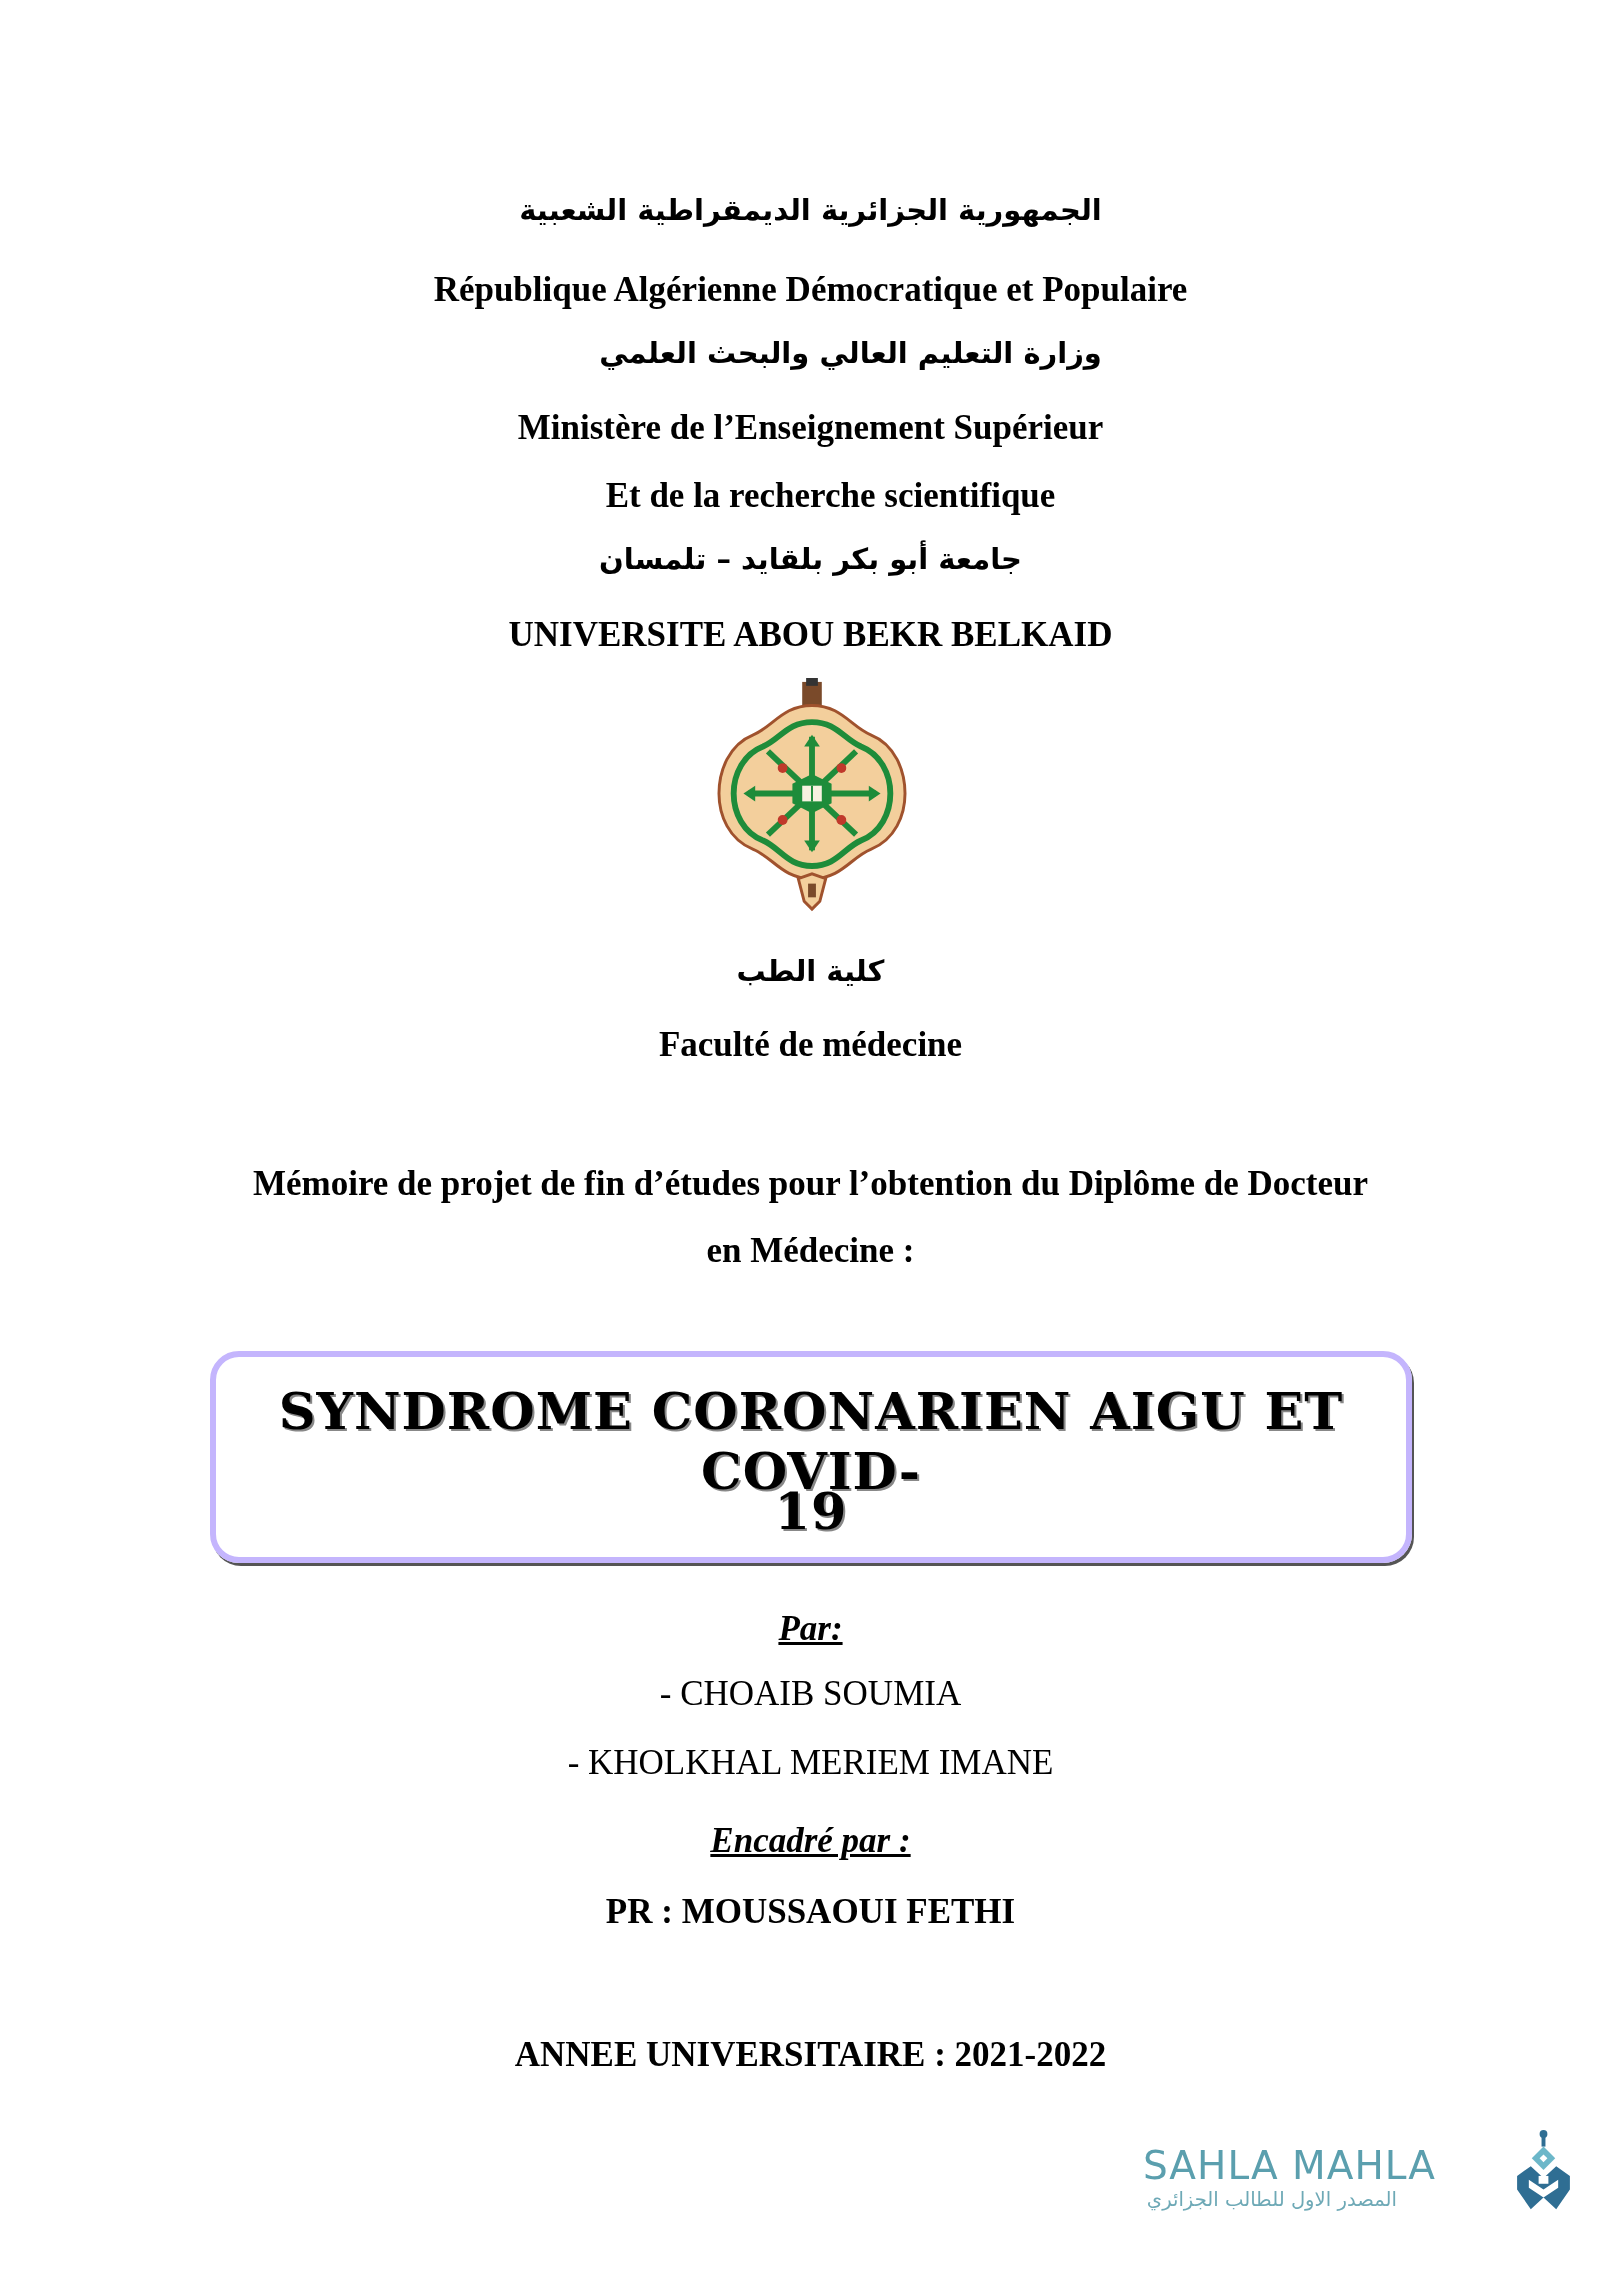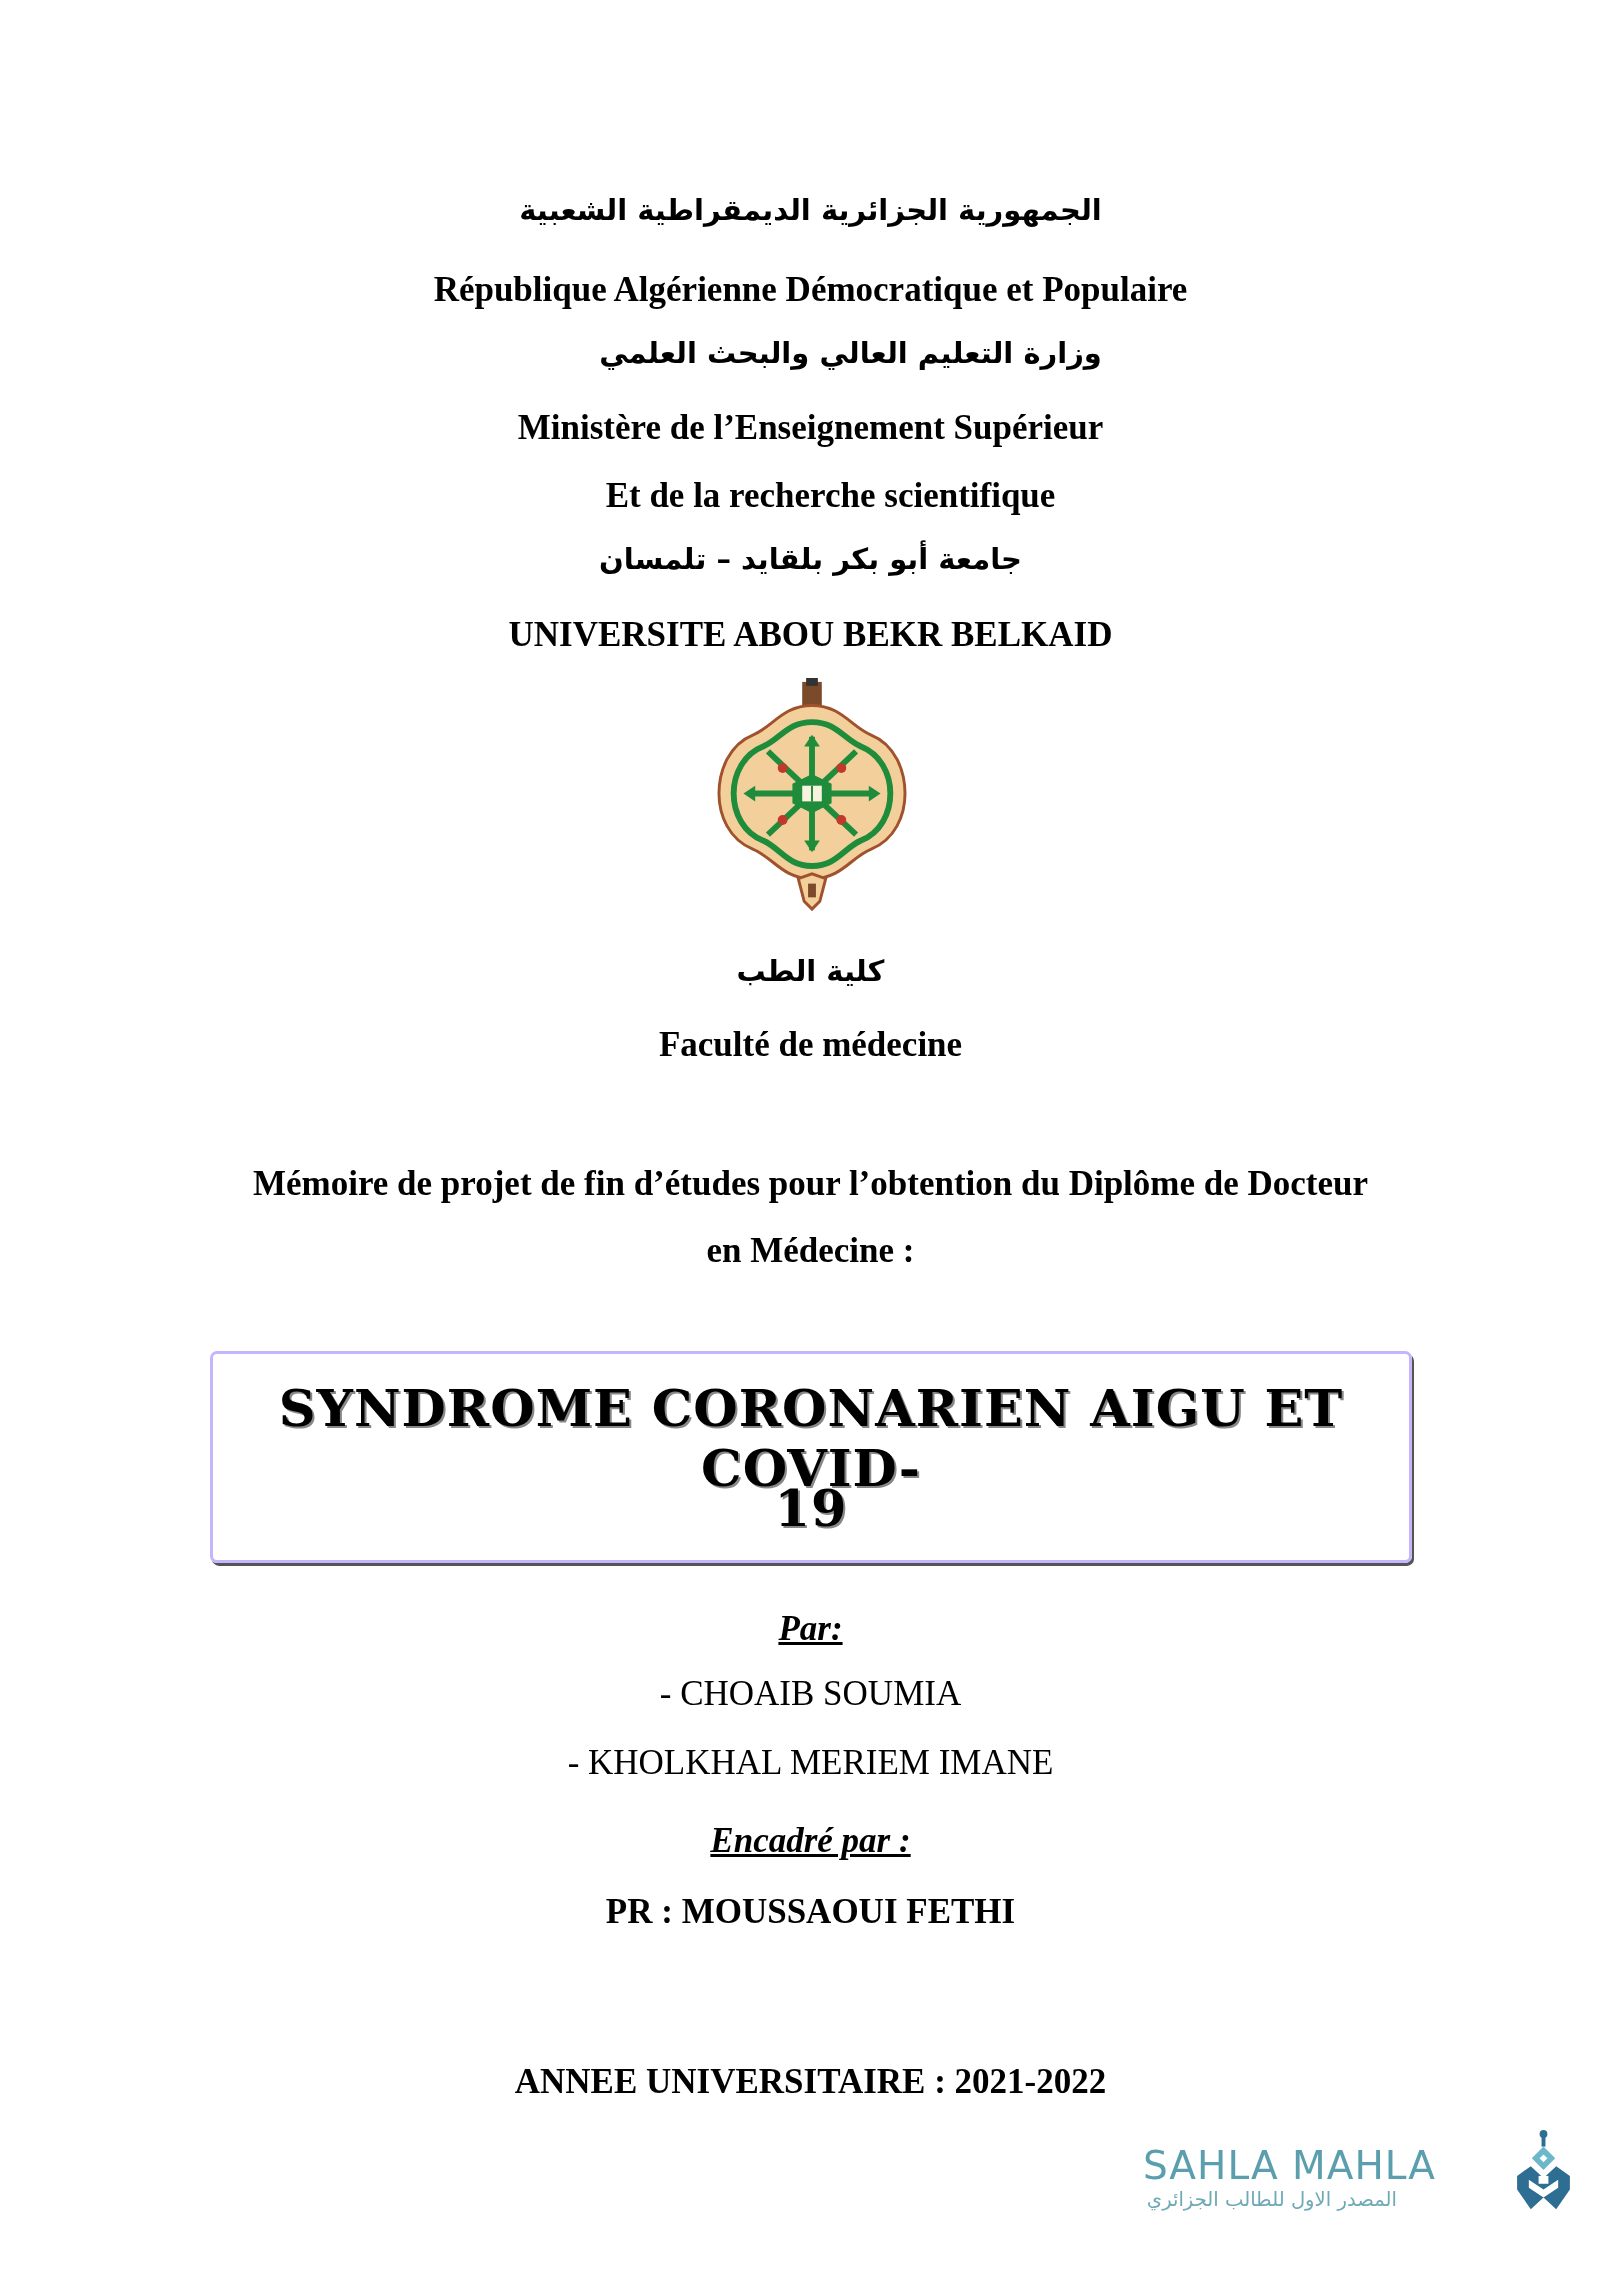--- a/index.html
+++ b/index.html
@@ -13,21 +13,21 @@
       white-space: nowrap;
     }
     .ar { font-family: "DejaVu Sans", sans-serif; font-size: 29px; direction: rtl; }
     .reg { font-weight: normal; }
     .ul { text-decoration: underline; font-style: italic; }
 
     #logo { position: absolute; left: 714px; top: 678px; width: 196px; height: 235px; }
 
     #title-box {
       position: absolute; left: 210px; top: 1351px; width: 1202px; height: 212px;
-      border: 3px solid #c4b5fd; border-radius: 7px; box-sizing: border-box;
+      border: 6px solid #c4b5fd; border-radius: 29px; box-sizing: border-box;
       box-shadow: 2px 2.9px 0 #555;
     }
     .title-text {
       position: absolute; left: 0; width: 100%; text-align: center;
       font-family: "DejaVu Serif", serif; font-weight: bold; font-size: 51px;
       letter-spacing: 1px; color: #000;
       text-shadow: 2px 2px 0 #888;
     }
 
     #watermark { position: absolute; left: 1137px; top: 2129px; width: 441px; height: 88px; }
@@ -97,21 +97,21 @@
     <span class="ul">Par:</span>
   </div>
   <div class="line reg" style="top:1676px;">- CHOAIB SOUMIA</div>
   <div class="line reg" style="top:1745px;font-family:Liberation Serif, serif;">- KHOLKHAL MERIEM IMANE</div>
 
   <div class="line" style="top:1823px;">
     <span class="ul">Encadré par :</span>
   </div>
   <div class="line" style="top:1894px;">PR : MOUSSAOUI FETHI</div>
 
-  <div class="line" style="top:2037px;margin-top:27px;">ANNEE  UNIVERSITAIRE : 2021-2022</div>
+  <div class="line" style="top:2037px;">ANNEE  UNIVERSITAIRE : 2021-2022</div>
 
   <div id="watermark">
     <div class="wm-title">SAHLA MAHLA</div>
     <div class="wm-sub">المصدر الاول للطالب الجزائري</div>
     <svg class="wm-icon" viewBox="0 0 70 90">
       <circle cx="35" cy="5" r="4" fill="#2f6e93"></circle>
       <rect x="33" y="8" width="4" height="10" fill="#2f6e93"></rect>
       <polygon points="35,18 47,30 35,42 23,30" fill="#6cb7c9"></polygon>
       <polygon points="35,26 39,30 35,34 31,30" fill="#ffffff"></polygon>
       <path d="M8 48 L22 38 L35 50 L48 38 L62 48 L62 62 L48 82 L35 70 L22 82 L8 62 Z" fill="#2f6e93"></path>

